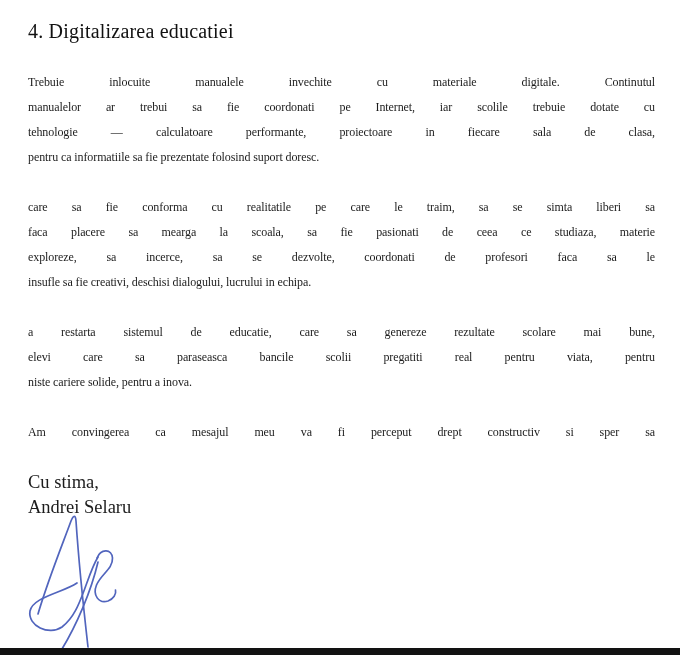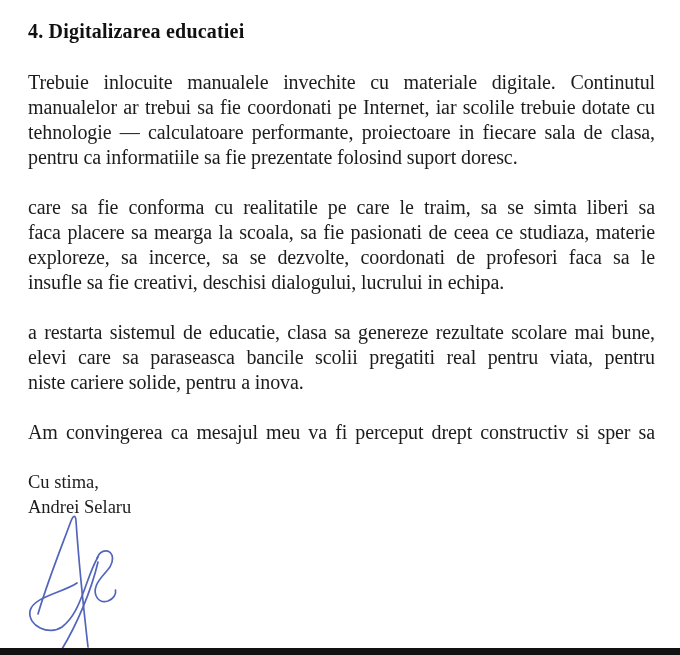--- a/index.html
+++ b/index.html
@@ -14,27 +14,27 @@
   .page {
     position: absolute;
     left: 28px; top: 0;
     width: 627px; height: 655px;
   }
   .heading {
     margin-top: 19px;
     margin-bottom: 26px;
     font-size: 20px;
     line-height: 25px;
-    font-weight: bold;
+    font-weight: normal;
     color: #111;
     letter-spacing: 0.2px;
   }
   .paragraph { margin: 0 0 25px 0; }
   .line {
-    font-size: 20px;
+    font-size: 12px;
     line-height: 25px;
     text-align: justify;
     text-align-last: justify;
     white-space: normal;
     letter-spacing: -0.1px;
   }
   .line.last { text-align-last: left; }
   .closing {
     margin-top: 25px;
     font-size: 18.5px;
@@ -65,21 +65,21 @@
         <div class="line">tehnologie — calculatoare performante, proiectoare in fiecare sala de clasa,</div>
         <div class="line last">pentru ca informatiile sa fie prezentate folosind suport doresc.</div>
       </div>
       <div class="paragraph">
         <div class="line">care sa fie conforma cu realitatile pe care le traim, sa se simta liberi sa</div>
         <div class="line">faca placere sa mearga la scoala, sa fie pasionati de ceea ce studiaza, materie</div>
         <div class="line">exploreze, sa incerce, sa se dezvolte, coordonati de profesori faca sa le</div>
         <div class="line last">insufle sa fie creativi, deschisi dialogului, lucrului in echipa.</div>
       </div>
       <div class="paragraph">
-        <div class="line">a restarta sistemul de educatie, clasa sa genereze rezultate scolare mai bune,</div>
+        <div class="line">a restarta sistemul de educatie, care sa genereze rezultate scolare mai bune,</div>
         <div class="line">elevi care sa paraseasca bancile scolii pregatiti real pentru viata, pentru</div>
         <div class="line last">niste cariere solide, pentru a inova.</div>
       </div>
       <div class="paragraph">
         <div class="line">Am convingerea ca mesajul meu va fi perceput drept constructiv si sper sa</div>
       </div>
     </div>
   <div class="closing">
     <div>Cu stima,</div>
     <div>Andrei Selaru</div>

